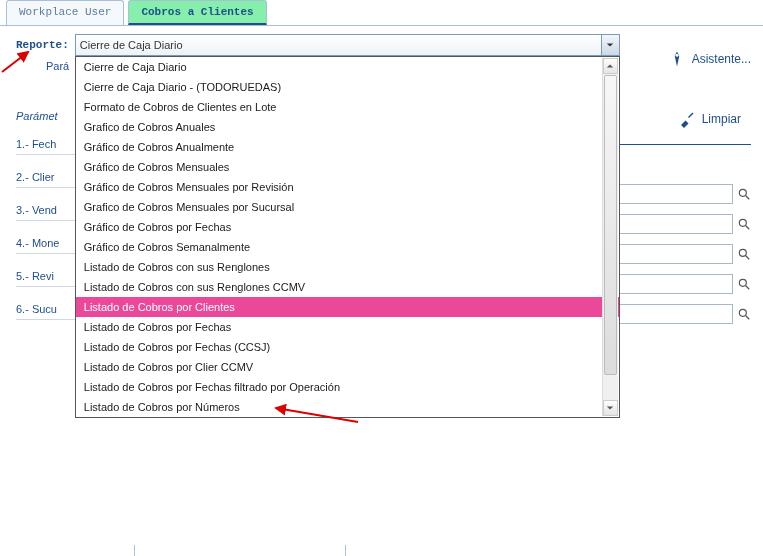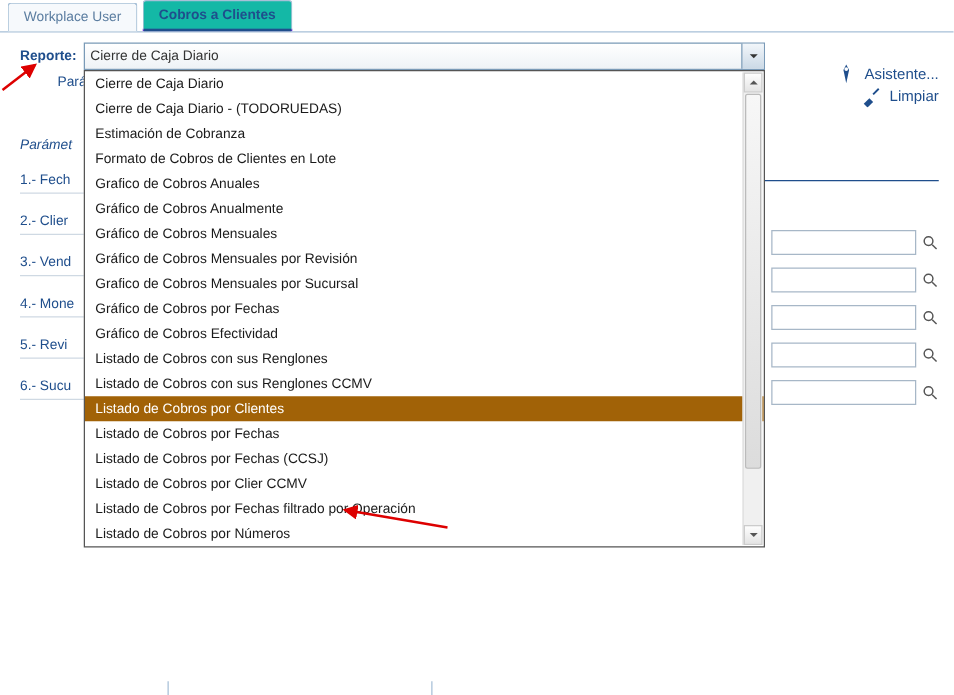--- a/index.html
+++ b/index.html
@@ -1,43 +1,43 @@
 <!DOCTYPE html>
 <html><head>
 <meta charset="utf-8">
 <style>
   * { box-sizing: border-box; }
   html, body { margin:0; padding:0; font-family: Verdana, Geneva, sans-serif; font-size:11px; color:#333; }
   body { width:763px; height:556px; background:#fff; position:relative; overflow:hidden; }
 
-  .tabs { display:flex; border-bottom:1px solid #a7c0d7; padding-left:6px; height:26px; align-items:flex-end; gap:4px; }
+  .tabs { display:flex; border-bottom:1px solid #a7c0d7; padding-left:6px; height:26px; gap:4px;font-family:Liberation Mono, monospace; }
   .tab { padding:5px 12px; border:1px solid #a7c0d7; border-bottom:none; color:#5b7da0; background:#f6f9fc; border-radius:3px 3px 0 0; cursor:pointer; }
-  .tab.active { background:#14b8a6; color:#1f4e8c; font-weight:bold; border-bottom:2px solid #6d28d9; position:relative; }
+  .tab.active { background:#86efac; color:#1f4e8c; font-weight:bold; border-bottom:2px solid #6d28d9; position:relative; }
   .tab.active::after { content:""; position:absolute; left:0; right:0; bottom:-2px; height:2px; background:#1f4e8c; }
 
   .row { display:flex; align-items:center; gap:6px; padding:8px 16px 2px 16px; }
-  .lbl { color:#1f4e8c; font-weight:bold; }
+  .lbl { color:#1f4e8c; font-weight:bold;font-family:Liberation Mono, monospace; }
   .sel-wrap { position:relative; flex:0 0 545px; }
   .select-box { width:100%; height:22px; border:1px solid #7a9ab7; background:linear-gradient(#fff,#eef2f6); display:flex; align-items:center; padding:0 4px; font-size:11px; color:#333; position:relative; }
   .select-box .arrow { position:absolute; right:0; top:0; width:18px; height:100%; border-left:1px solid #7a9ab7; background:linear-gradient(#f2f6fa,#cbd9e6); display:flex; align-items:center; justify-content:center; }
   .arrow svg{width:8px;height:8px;}
 
   .dropdown { position:absolute; top:22px; left:0; width:100%; border:1px solid #555; background:#fff; max-height:486px; overflow:hidden; z-index:20; }
   .dd-inner { overflow-y:hidden; max-height:484px; }
   .dd-item { padding:4px 8px; font-size:11px; color:#1a1a1a; white-space:nowrap; cursor:default; }
-  .dd-item.selected { background:#a16207; color:#fff; }
+  .dd-item.selected { background:#ec4899; color:#fff; }
   .scrollbar { position:absolute; right:1px; top:1px; bottom:1px; width:16px; background:#f0f0f0; border-left:1px solid #ddd; }
   .sb-up,.sb-down{height:16px;background:linear-gradient(#fefefe,#e4e4e4);border:1px solid #ccc;display:flex;align-items:center;justify-content:center;}
   .sb-up{position:absolute;top:0;left:0;right:0;}
   .sb-down{position:absolute;bottom:0;left:0;right:0;}
   .sb-thumb{position:absolute;left:1px;right:1px;top:17px;height:300px;background:linear-gradient(#f7f7f7,#dcdcdc);border:1px solid #bbb;border-radius:2px;}
 
   .second-row { padding:2px 46px; color:#1f4e8c; }
 
-  .side-actions { position:absolute; right:12px; top:50px; display:flex; flex-direction:column; align-items:flex-end; }
+  .side-actions { position:absolute; right:12px; top:50px; display:flex; flex-direction:column; gap:42px; align-items:center; }
   .action { display:flex; align-items:center; gap:6px; color:#1f4e8c; cursor:pointer; font-size:12px; }
   .action svg{flex:0 0 auto;}
 
   .params-title { position:absolute; left:16px; top:110px; color:#1f4e8c;font-style:italic; }
   .param-list { position:absolute; left:16px; top:138px; display:flex; flex-direction:column; gap:16px; color:#1f4e8c; font-size:11px; }
   .param-list div{border-bottom:1px solid #cfd9e3; padding-bottom:4px; width:60px; white-space:nowrap; overflow:hidden;}
 
   .search-fields { position:absolute; right:12px; top:184px; display:flex; flex-direction:column; gap:10px; }
   .sf { display:flex; align-items:center; gap:4px; }
   .sf input { width:116px; height:20px; border:1px solid #a7b7c7; font-size:11px; padding:0 3px; }
@@ -68,29 +68,28 @@
         <svg viewBox="0 0 10 10">
             <path d="M1 3 L5 7 L9 3 Z" fill="#333"></path>
           </svg>
       </span>
     </div>
 
     <div class="dropdown">
       <div class="dd-inner" id="dd-inner">
           <div class="dd-item">Cierre de Caja Diario</div>
           <div class="dd-item">Cierre de Caja Diario - (TODORUEDAS)</div>
-          <div class="dd-item">Estimación de Cobranza</div>
           <div class="dd-item">Formato de Cobros de Clientes en Lote</div>
           <div class="dd-item">Grafico de Cobros Anuales</div>
           <div class="dd-item">Gráfico de Cobros Anualmente</div>
           <div class="dd-item">Gráfico de Cobros Mensuales</div>
           <div class="dd-item">Gráfico de Cobros Mensuales por Revisión</div>
           <div class="dd-item">Grafico de Cobros Mensuales por Sucursal</div>
           <div class="dd-item">Gráfico de Cobros por Fechas</div>
-          <div class="dd-item">Gráfico de Cobros Efectividad</div>
+          <div class="dd-item">Gráfico de Cobros Semanalmente</div>
           <div class="dd-item">Listado de Cobros con sus Renglones</div>
           <div class="dd-item">Listado de Cobros con sus Renglones CCMV</div>
           <div class="dd-item selected">Listado de Cobros por Clientes</div>
           <div class="dd-item">Listado de Cobros por Fechas</div>
           <div class="dd-item">Listado de Cobros por Fechas (CCSJ)</div>
           <div class="dd-item">Listado de Cobros por Clier CCMV</div>
           <div class="dd-item">Listado de Cobros por Fechas filtrado por Operación</div>
           <div class="dd-item">Listado de Cobros por Números</div>
         </div>
       <div class="scrollbar">

